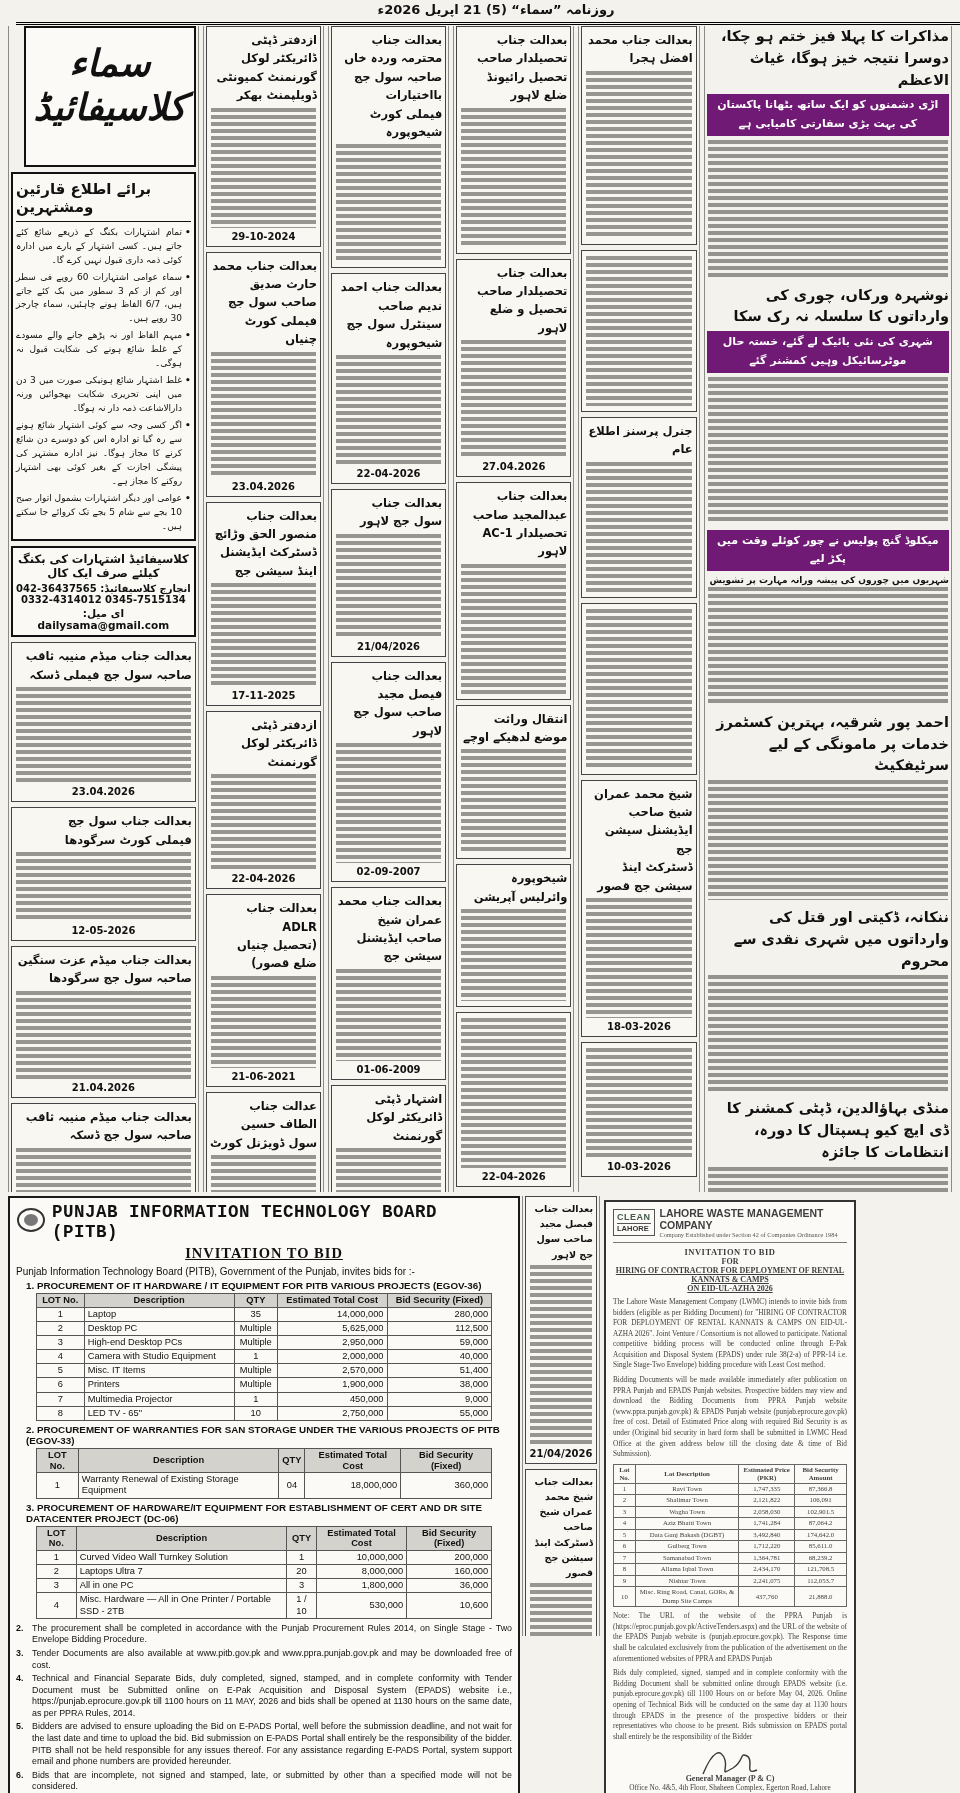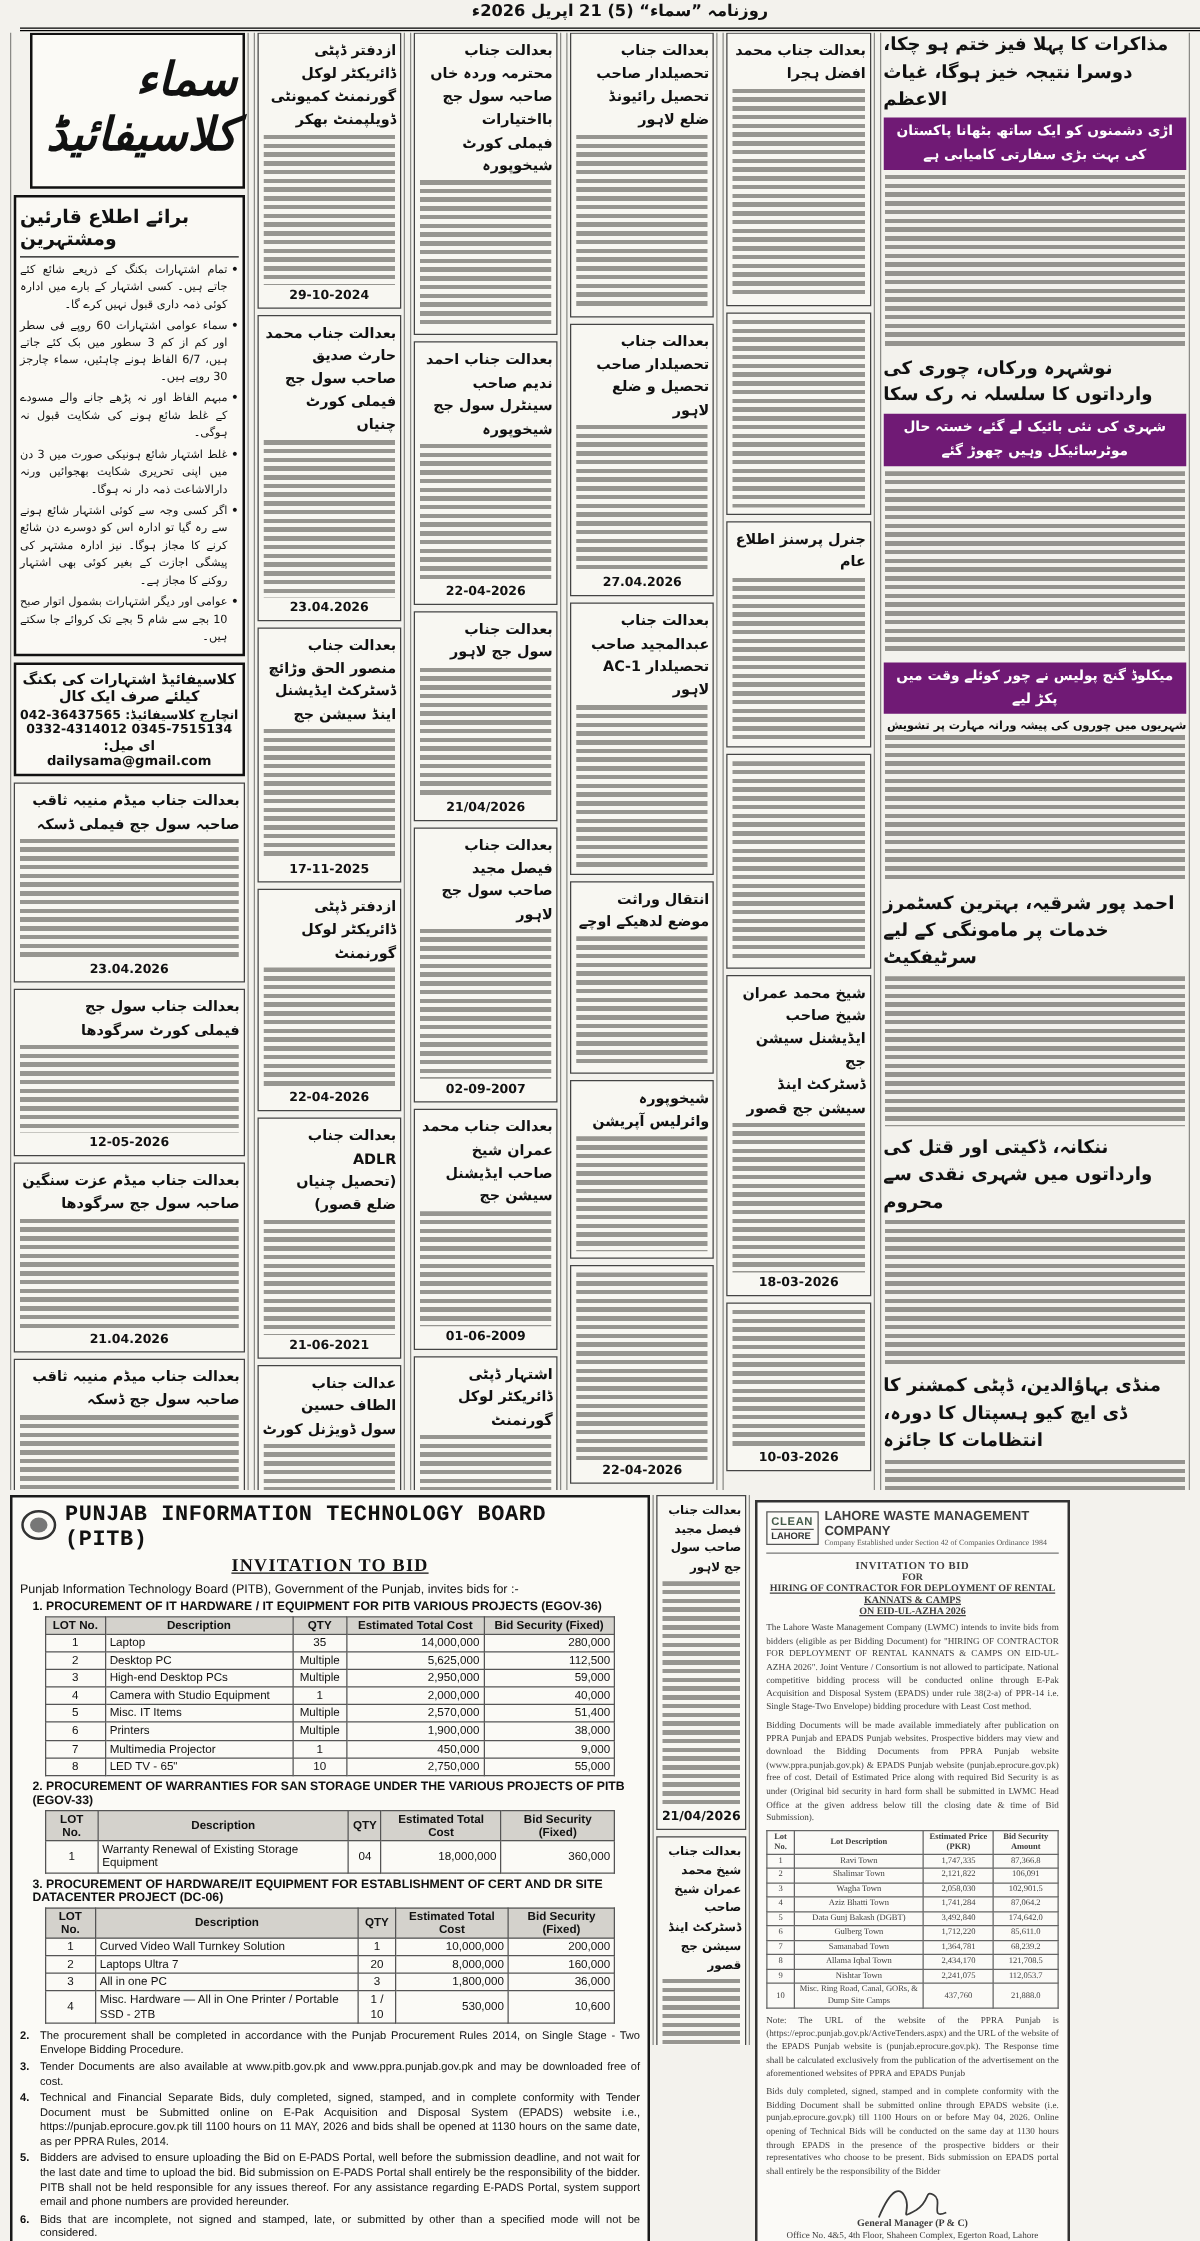--- a/index.html
+++ b/index.html
@@ -7,39 +7,39 @@
   
   .hdrbar{position:absolute;left:16px;top:0;width:100%;height:22px;text-align:center;font-weight:bold;font-size:13px;line-height:20px;border-bottom:3px double #000;direction:rtl;}
   
   .topgrid{position:absolute;left:8px;top:26px;width:944px;height:1166px;display:flex;flex-direction:row-reverse;gap:4px;overflow:hidden;}
   .col{overflow:hidden;border-left:1px solid #8a8a86;border-right:1px solid #8a8a86;padding:0 2px;box-sizing:border-box;}
   .mcol{width:192px;}
   .ccol{width:122px;}
   .ncol{width:250px;border-right:1px solid #8a8a86;}
   .rtl{direction:rtl;}
   
-  .mast{border:2px solid #111;background:#fbfaf6;text-align:right;padding:14px 4px 18px;margin-bottom:5px;margin-left:13px;}
+  .mast{border:2px solid #111;background:#fbfaf6;text-align:center;padding:14px 4px 34px;margin-bottom:5px;margin-left:13px;}
   .mast-title{font-size:37px;font-weight:bold;font-style:italic;line-height:1.2;letter-spacing:-1px;}
   .noticebox{border:2px solid #111;padding:3px;margin-bottom:5px;background:#faf9f4;}
   .notice-title{font-weight:bold;font-size:15px;text-align:left;border-bottom:1.5px solid #111;padding:3px 0 5px;margin-bottom:4px;}
   .bullet{display:flex;gap:3px;font-size:9px;line-height:1.55;text-align:justify;margin-bottom:3px;}
   .bdot{flex:0 0 auto;font-weight:bold;}
   .contactbox{border:2px solid #111;padding:4px 3px;margin-bottom:5px;text-align:center;background:#faf9f4;}
   .contact-line1{font-weight:bold;font-size:11.5px;margin-bottom:3px;}
   .contact-line2{font-size:10px;font-weight:bold;}
   .ltr{direction:ltr;unicode-bidi:embed;}
   .contact-line3{font-size:10.5px;font-weight:bold;margin-top:2px;}
   
   .ad{border:1.5px solid #444;margin-bottom:5px;padding:4px 3px;background:#f8f7f2;}
   .ad-h{font-weight:bold;font-size:11.5px;line-height:1.6;white-space:pre-line;margin-bottom:3px;}
   .ad-f{font-weight:bold;font-size:10px;text-align:center;margin-top:3px;direction:ltr;}
   .sk{background:repeating-linear-gradient(#35342f 0px,#35342f 3.6px,rgba(0,0,0,0) 3.6px,rgba(0,0,0,0) 7px);opacity:.5;margin:1px 1px;}
   
   .story{margin-bottom:7px;}
-  .story-hl{font-weight:bold;font-size:14.5px;line-height:1.5;text-align:left;margin-bottom:3px;}
+  .story-hl{font-weight:bold;font-size:14.5px;line-height:1.5;text-align:right;margin-bottom:3px;}
   .story-bar{background:#701a75;color:#fff;font-weight:bold;font-size:11px;line-height:1.7;text-align:center;padding:2px 3px;margin-bottom:4px;}
   .story-by{font-size:9px;font-weight:bold;text-align:right;margin-bottom:2px;}
   
   .pitb{position:absolute;left:8px;top:1196px;width:512px;border:2px solid #1a1a1a;background:#fbfaf6;padding:4px 6px 0;box-sizing:border-box;font-family:"Liberation Sans",sans-serif;}
   .pitb-head{display:flex;align-items:center;gap:6px;}
   .pitb-logo{flex:0 0 auto;}
   .pitb-title{flex:1;text-align:left;font-family:Liberation Mono, monospace;font-weight:bold;font-size:17.5px;letter-spacing:.5px;}
   .pitb-invite{text-align:center;font-weight:bold;font-size:14.5px;text-decoration:underline;letter-spacing:1px;margin:3px 0 4px;font-family:"Liberation Serif",serif;}
   .pitb-intro{font-size:10px;margin-bottom:2px;}
   .sec-title{font-size:9.8px;font-weight:bold;margin:3px 0 2px;padding-left:10px;}
@@ -322,21 +322,21 @@
       <div>
 
       <div class="story">
             <div class="story-hl">مذاکرات کا پہلا فیز ختم ہو چکا، دوسرا نتیجہ خیز ہوگا، غیاث الاعظم</div>
             <div class="story-bar">اڑی دشمنوں کو ایک ساتھ بٹھانا پاکستان کی بہت بڑی سفارتی کامیابی ہے</div>
 
             <div class="sk" style="height:138px"></div>
           </div>
           <div class="story">
             <div class="story-hl">نوشہرہ ورکاں، چوری کی وارداتوں کا سلسلہ نہ رک سکا</div>
-            <div class="story-bar">شہری کی نئی بائیک لے گئے، خستہ حال موٹرسائیکل وہیں چھوڑ گئے</div>
+            <div class="story-bar">شہری کی نئی بائیک لے گئے، خستہ حال موٹرسائیکل وہیں کمشنر گئے</div>
 
             <div class="sk" style="height:146px"></div>
           </div>
           <div class="story">
 
             <div class="story-bar">میکلوڈ گنج پولیس نے چور کوئلے وقت میں پکڑ لیے</div>
             <div class="story-by">شہریوں میں چوروں کی پیشہ ورانہ مہارت پر تشویش</div>
             <div class="sk" style="height:118px"></div>
           </div>
           <div class="story">

